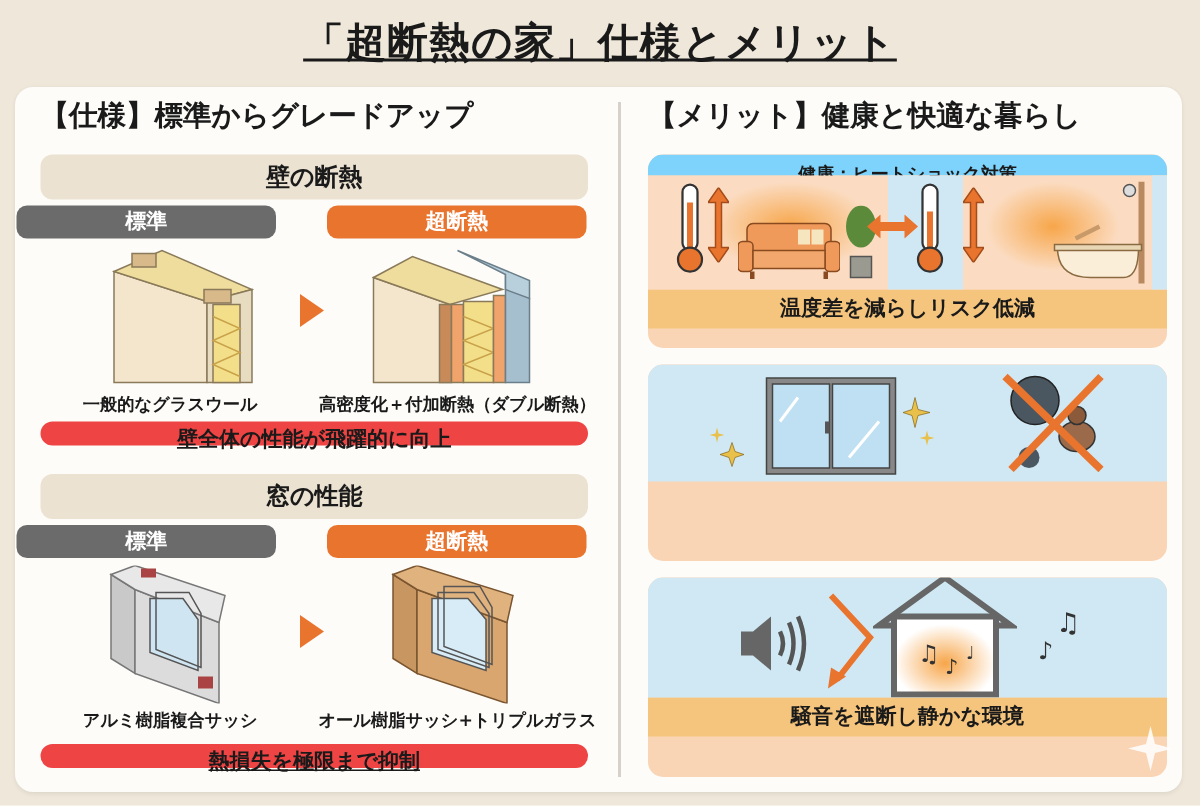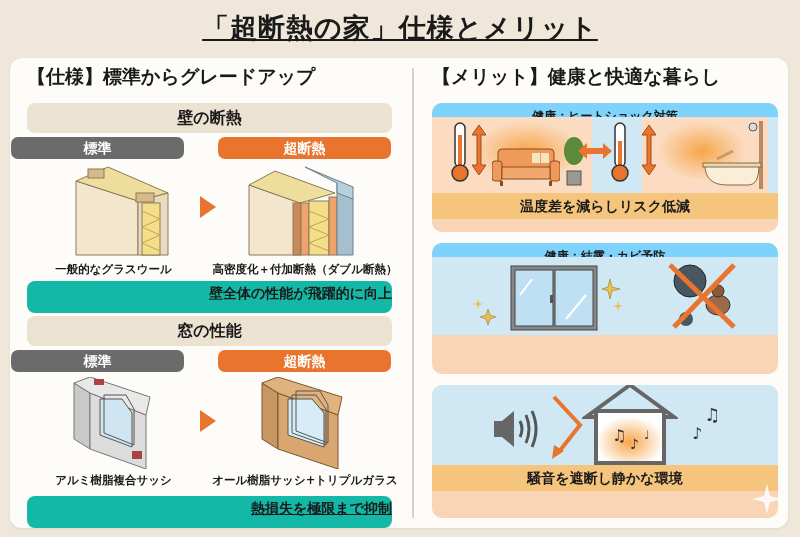--- a/index.html
+++ b/index.html
@@ -10,21 +10,21 @@
   .divider { position: absolute; left: 412px; top: 68px; width: 2px; height: 450px; background: #d6d2cb; }
   .col-title { position: absolute; top: 64px; font-size: 19px; font-weight: bold; text-align: left; }
   .col-left-title { left: 27px; width: 365px; }
   .col-right-title { left: 432px; width: 346px; }
 
   .sec-head { position: absolute; left: 27px; width: 365px; height: 30px; background: #ebe2d2; border-radius: 8px; font-size: 16px; font-weight: bold; text-align: center; line-height: 30px; }
   .tag { position: absolute; height: 22px; border-radius: 7px; color: #fff; font-size: 14px; font-weight: bold; text-align: center; line-height: 22px; }
   .tag-std { left: 11px; width: 173px; background: #6b6b6b; }
   .tag-sup { left: 218px; width: 173px; background: #e8742e; }
   .cap { position: absolute; font-size: 11.5px; font-weight: bold; text-align: center; white-space: nowrap; }
-  .summary { position: absolute; left: 27px; width: 365px; height: 32px; background: #14b8a6; border-radius: 8px; font-size: 14px; font-weight: bold; text-align: right; line-height: 24px; }
+  .summary { position: absolute; left: 27px; width: 365px; height: 16px; background: #ef4444; border-radius: 8px; font-size: 14px; font-weight: bold; text-align: center; line-height: 24px; }
   .arrow { position: absolute; width: 0; height: 0; border-top: 11px solid transparent; border-bottom: 11px solid transparent; border-left: 16px solid #e8742e; }
 
   .card { position: absolute; left: 432px; width: 346px; border-radius: 10px; overflow: hidden; background: #f9d5b5; }
   .card-head { height: 14px; background: #7dd3fc; font-size: 12px; font-weight: bold; text-align: center; line-height: 27px; }
   .card-img { position: relative; }
   .card-foot { height: 26px; background: #f6c57d; font-size: 14px; font-weight: bold; text-align: center; line-height: 26px; }
   svg { position: absolute; }
 </style>
 </head>
 <body>
@@ -144,21 +144,20 @@
       <circle cx="56" cy="6" r="4" fill="#ddd" stroke="#555"></circle>
       <path d="M8 44 Q8 64 30 64 L52 64 Q62 64 62 44 Z" fill="#fbeed8" stroke="#8a6a40"></path>
       <rect x="6" y="42" width="58" height="4" fill="#e8d6b4" stroke="#8a6a40"></rect>
       <line x1="20" y1="38" x2="36" y2="30" stroke="#c89a6a" stroke-width="3"></line>
     </svg>
   </div>
   <div class="card-foot">温度差を減らしリスク低減</div>
 </div>
 
 <div class="card" style="top:243px; height:131px;">
-  <div class="card-head">健康：結露・カビ予防</div>
   <div class="card-img" style="height:78px; background:#cfe8f3;">
     <svg style="left:40px; top:40px;" width="26" height="30" viewBox="0 0 26 30">
       <path d="M6 2 L7 6 L11 7 L7 8 L6 12 L5 8 L1 7 L5 6 Z" fill="#e8c04a"></path>
       <path d="M16 12 L18 18 L24 20 L18 22 L16 28 L14 22 L8 20 L14 18 Z" fill="#e8c04a" stroke="#8a6a20" stroke-width="0.5"></path>
     </svg>
     <svg style="left:78px; top:8px;" width="88" height="66" viewBox="0 0 88 66">
       <rect x="1" y="1" width="86" height="64" fill="#888" stroke="#444"></rect>
       <rect x="5" y="5" width="38" height="56" fill="#bfe0f2" stroke="#444"></rect>
       <rect x="45" y="5" width="38" height="56" fill="#bfe0f2" stroke="#444"></rect>
       <line x1="10" y1="30" x2="22" y2="14" stroke="#fff" stroke-width="2"></line>

